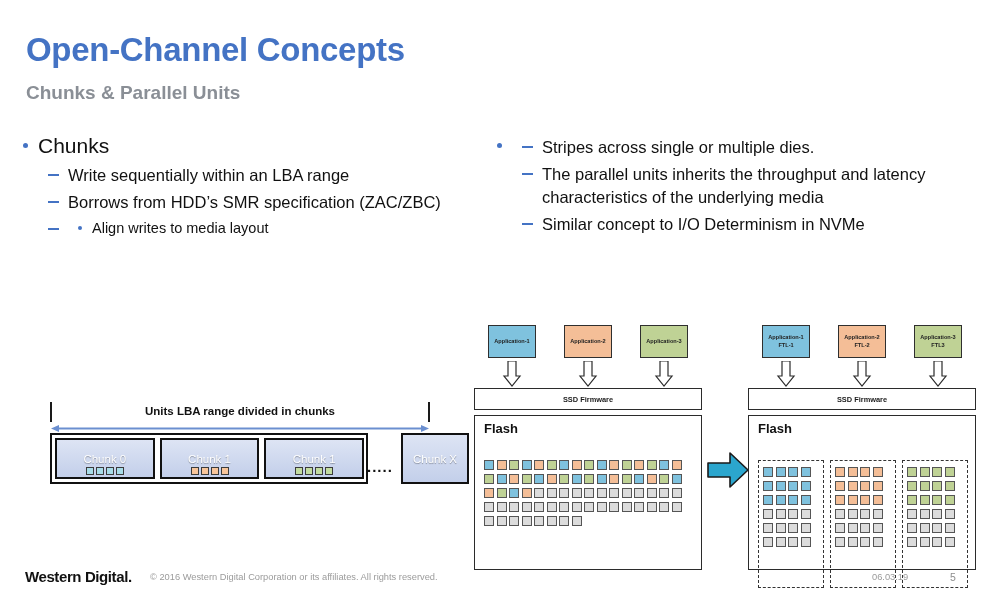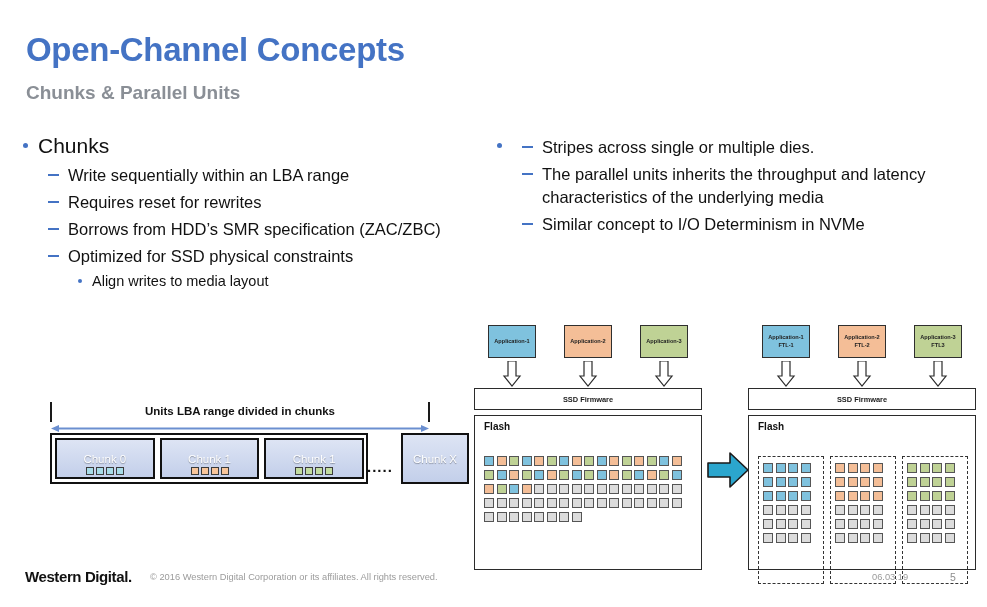--- a/index.html
+++ b/index.html
@@ -243,21 +243,21 @@
   .flash-box {
     margin-top: 5px;
     height: 155px;
     border: 1.4px solid #2b2b2b;
     background: #ffffff;
     box-sizing: border-box;
     position: relative;
     padding: 5px 7px 0 9px;
   }
   .flash-label {
-    font-size: 10px;
+    font-size: 13px;
     font-weight: bold;
     color: #111;
     margin-bottom: 24px;
   }
   .cellgrid {
     display: flex;
     flex-wrap: wrap;
   }
   .cellgrid i {
     display: block;
@@ -332,29 +332,24 @@
   <div class="lvl1">
     <span class="bdot"></span>
     <span>Chunks</span>
   </div>
   <div class="lvl2">
     <span class="bdash"></span>
     <span>Write sequentially within an LBA range</span>
   </div>
   <div class="lvl2">
     <span class="bdash"></span>
-    <span>Requires reset for rewrites</span>
+    <span>Borrows from HDD’s SMR specification (ZAC/ZBC)</span>
   </div>
   <div class="lvl2">
     <span class="bdash"></span>
-    <span>Borrows from HDD’s SMR specification (ZAC/ZBC)</span>
-  </div>
-  <div class="lvl2">
-    <span class="bdash"></span>
-    <span>Optimized for SSD physical constraints</span>
   </div>
   <div class="lvl3">
     <span class="bdot3"></span>
     <span>Align writes to media layout</span>
   </div>
 </div>
 
 <div class="bullet-col" id="col-right">
   <div class="lvl1">
     <span class="bdot"></span>

